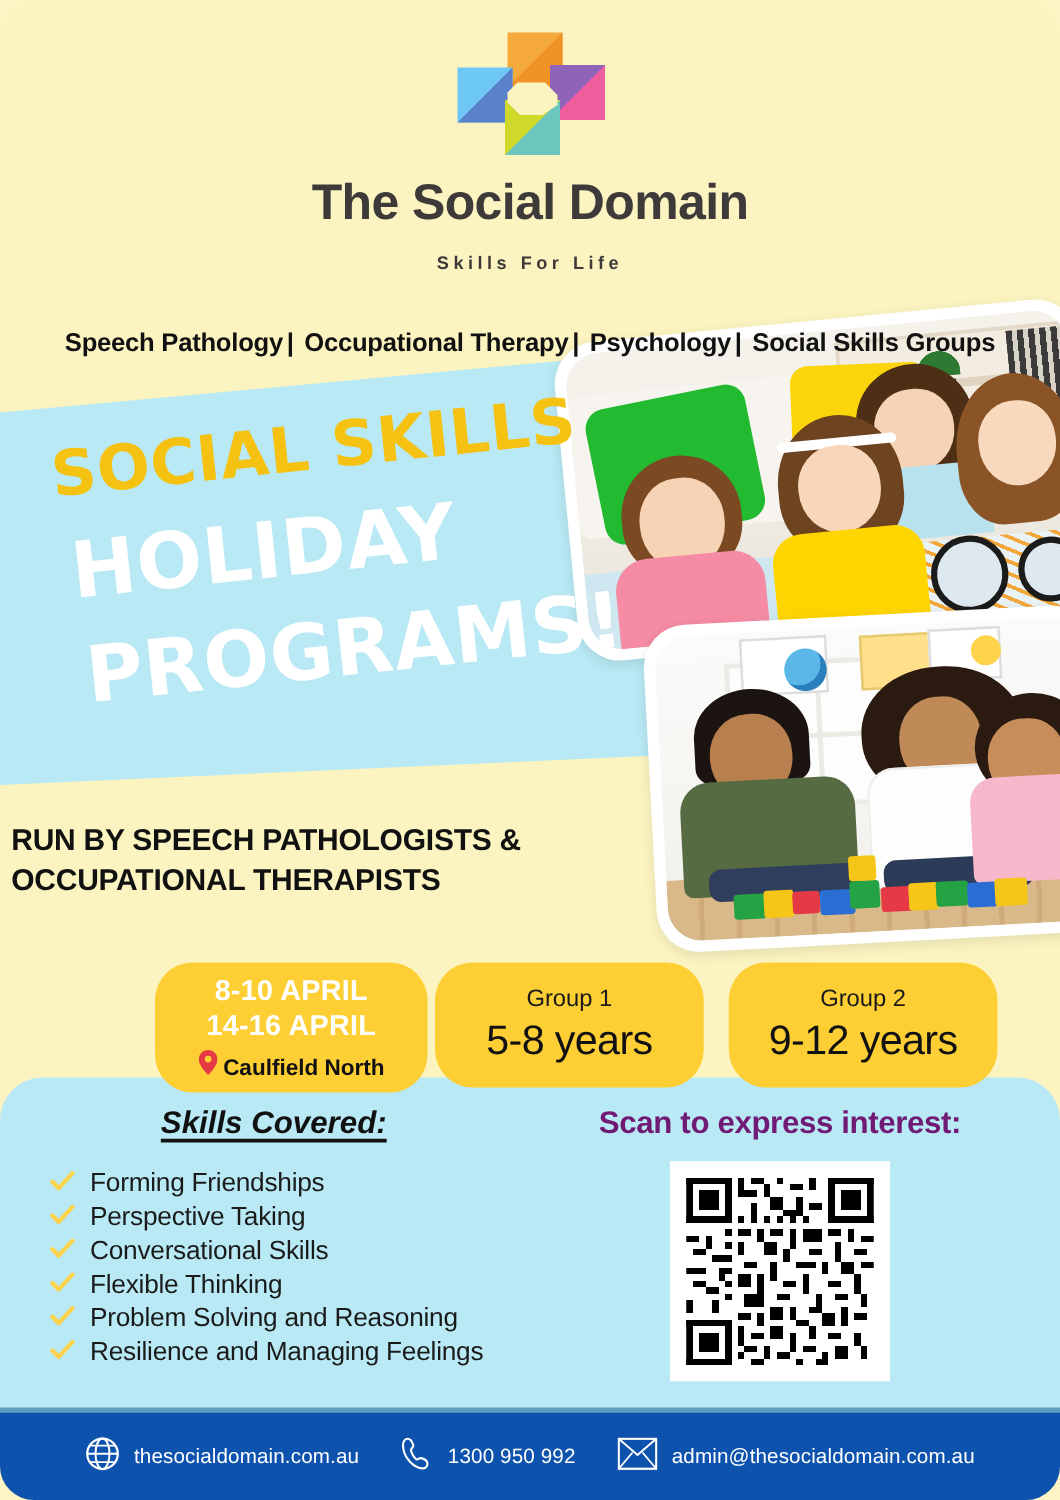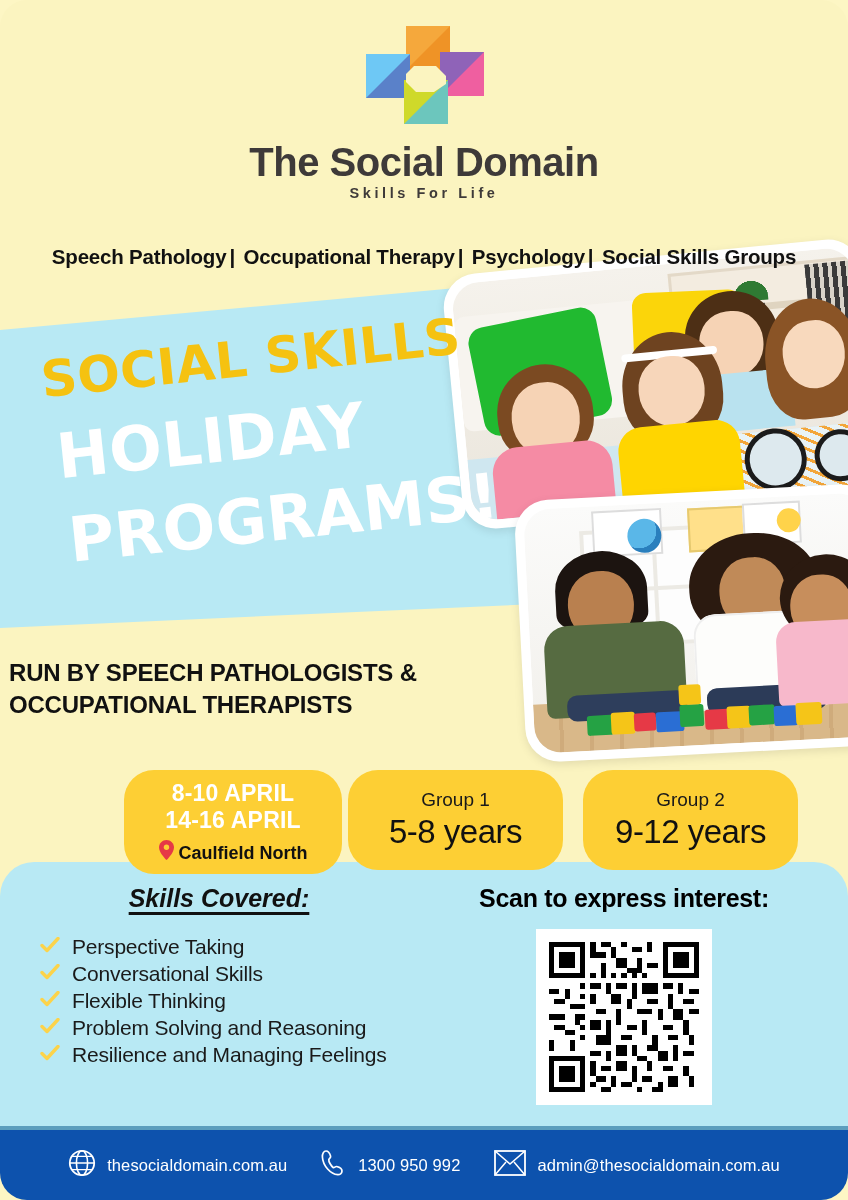--- a/index.html
+++ b/index.html
@@ -38,21 +38,21 @@
   
   .header { position: relative; z-index: 5; text-align: center; padding-top: 22px; }
   .logo { width: 132px; height: 108px; margin: 0 auto; position: relative; }
   .logo svg { display: block; }
   .brand-title {
     font-size: 40px; font-weight: 700; color: #3e3a39;
     letter-spacing: -.5px; margin-top: 10px;
   }
   .brand-sub {
     font-size: 14.5px; font-weight: 700; color: #3e3a39;
-    letter-spacing: 3.6px; margin-top: 0;
+    letter-spacing: 3.6px; margin-top: 18px;
   }
   .services {
     margin-top: 44px; font-size: 20.5px; font-weight: 700; color: #111;
     letter-spacing: -.2px; white-space: nowrap;
   }
   .services .sep { color: #111; padding: 0 3px; }
 
   
   .photo {
     position: absolute; z-index: 3;
@@ -172,21 +172,21 @@
     font-size: 25px; font-weight: 800; font-style: italic; color: #111;
     text-decoration: underline; text-underline-offset: 5px; text-decoration-thickness: 3px;
     text-align: center; padding-right: 42px;
   }
   .skills-list { margin-top: 22px; }
   .skill-row { display: flex; align-items: center; gap: 12px; margin-bottom: 3px; }
   .skill-text { font-size: 21px; color: #1a1a1a; letter-spacing: -.2px; }
 
   
   .qr-block { position: absolute; z-index: 6; left: 424px; top: 884px; width: 400px; text-align: center; }
-  .qr-title { font-size: 25px; font-weight: 800; color: #000000; letter-spacing: -.3px; }
+  .qr-title { font-size: 25px; font-weight: 800; color: #701a75; letter-spacing: -.3px; }
   .qr-card { margin: 16px auto 0; width: 176px; height: 176px; background: #fff; padding: 13px; }
   .qr-card svg { display: block; }
 
   
   .f-item { display: flex; align-items: center; gap: 11px; }
   .f-text { font-size: 16.5px; color: #fff; letter-spacing: .1px; }
 </style>
 </head>
 <body>
 
@@ -343,20 +343,26 @@
 
     <div class="pill pill-g2">
       <div class="pill-group">Group 2</div>
       <div class="pill-age">9-12 years</div>
     </div>
   </div>
 
   <div class="skills">
     <div class="skills-title">Skills Covered:</div>
     <div class="skills-list">
+      <div class="skill-row">
+        <span><svg width="20" height="16" viewBox="0 0 20 16">
+              <path d="M2 8.5 L7 13.5 L18 1.5" stroke="#fcd34a" stroke-width="3.4" fill="none" stroke-linecap="round" stroke-linejoin="round"></path>
+            </svg></span>
+        <span class="skill-text">Forming Friendships</span>
+      </div>
       <div class="skill-row">
         <span><svg width="20" height="16" viewBox="0 0 20 16">
               <path d="M2 8.5 L7 13.5 L18 1.5" stroke="#fcd34a" stroke-width="3.4" fill="none" stroke-linecap="round" stroke-linejoin="round"></path>
             </svg></span>
         <span class="skill-text">Perspective Taking</span>
       </div>
       <div class="skill-row">
         <span><svg width="20" height="16" viewBox="0 0 20 16">
               <path d="M2 8.5 L7 13.5 L18 1.5" stroke="#fcd34a" stroke-width="3.4" fill="none" stroke-linecap="round" stroke-linejoin="round"></path>
             </svg></span>

